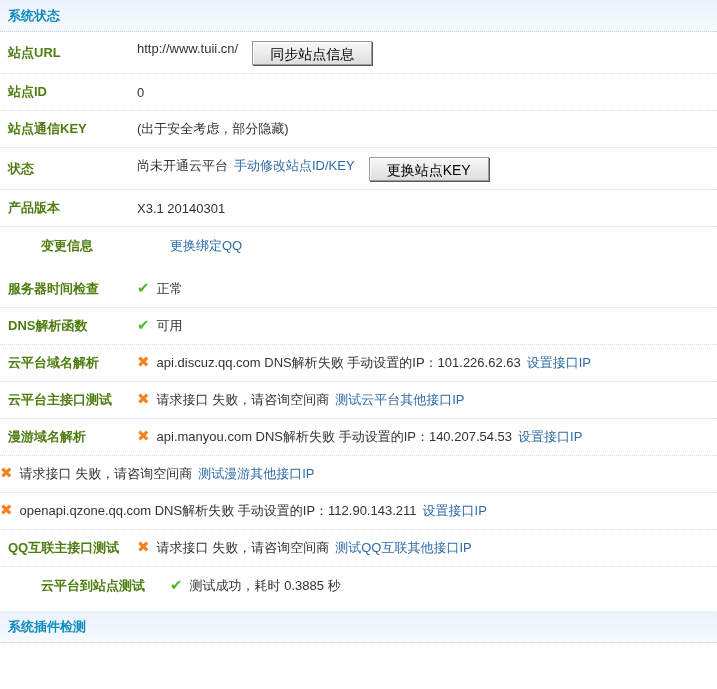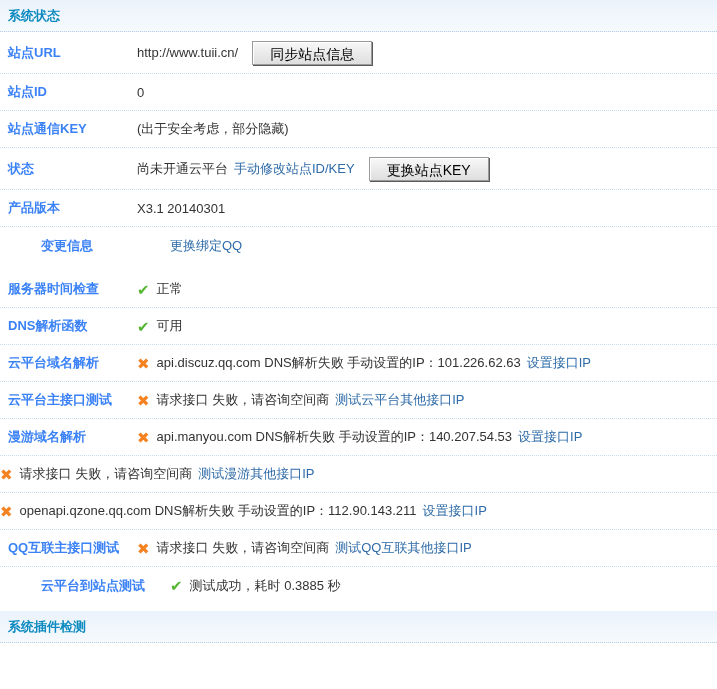--- a/index.html
+++ b/index.html
@@ -35,25 +35,24 @@
     border-bottom: 1px dotted var(--row-border);
   }
   .row.has-button { min-height: 42px; }
   .row:last-child { border-bottom: none; padding-left: 33px; }
   .row-label {
     width: 137px;
     flex-shrink: 0;
     padding-left: 8px;
     box-sizing: border-box;
     font-weight: bold;
-    color: #3b82f6;
+    color: #4d7c0f;
   }
   .row-value {
     display: flex;
-    align-items: center;
     flex: 1;
     flex-wrap: nowrap;
     white-space: nowrap;
   }
   .part { margin-right: 6px; }
   a.link {
     color: var(--link);
     text-decoration: none;
     cursor: pointer;
   }

